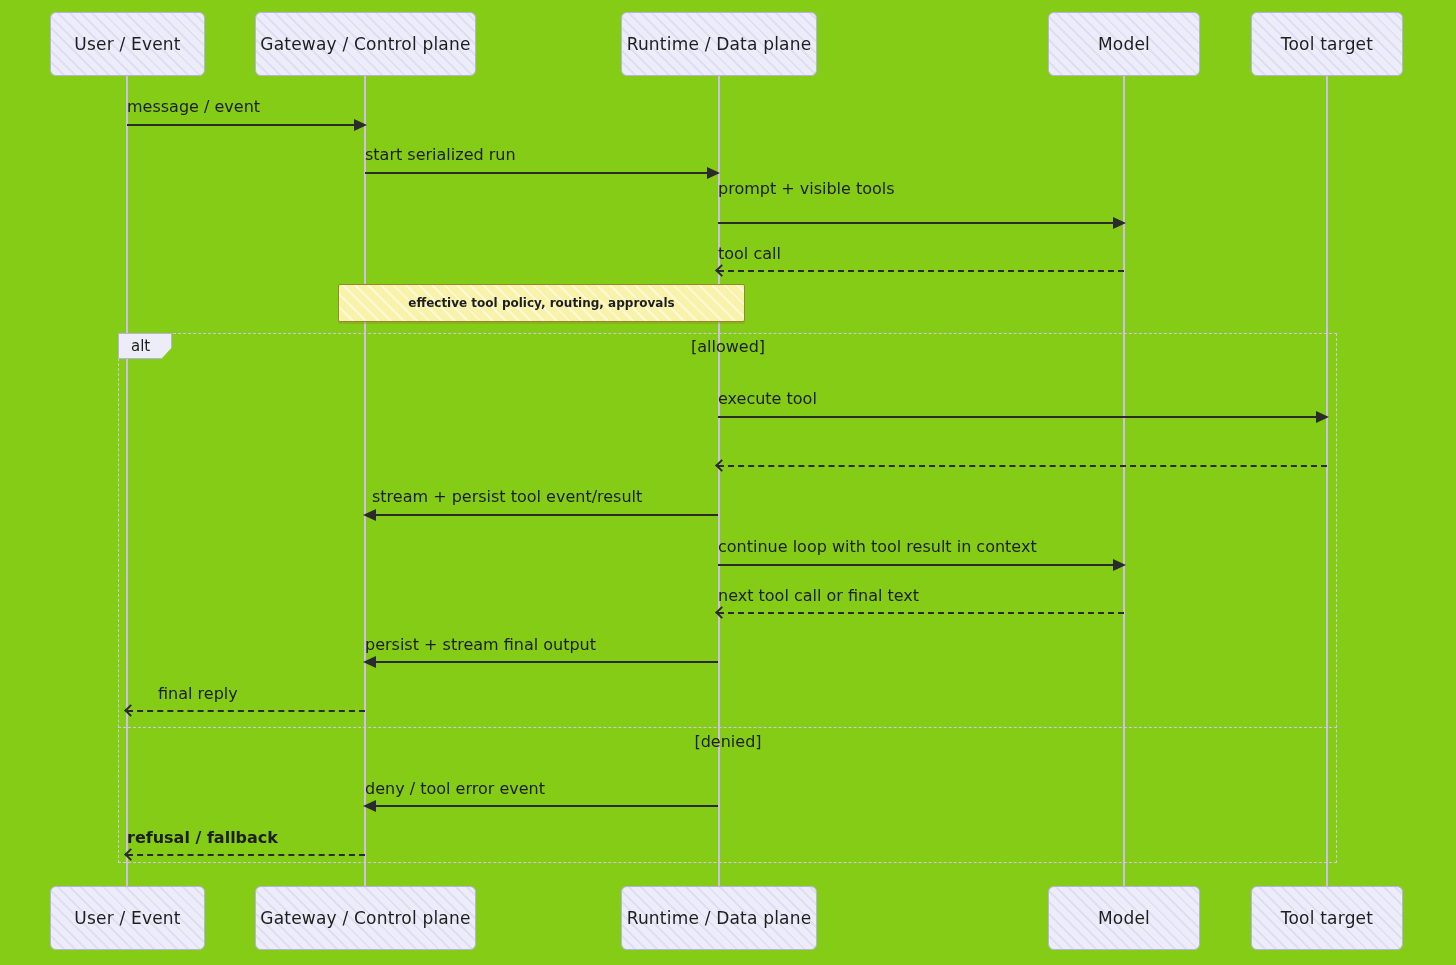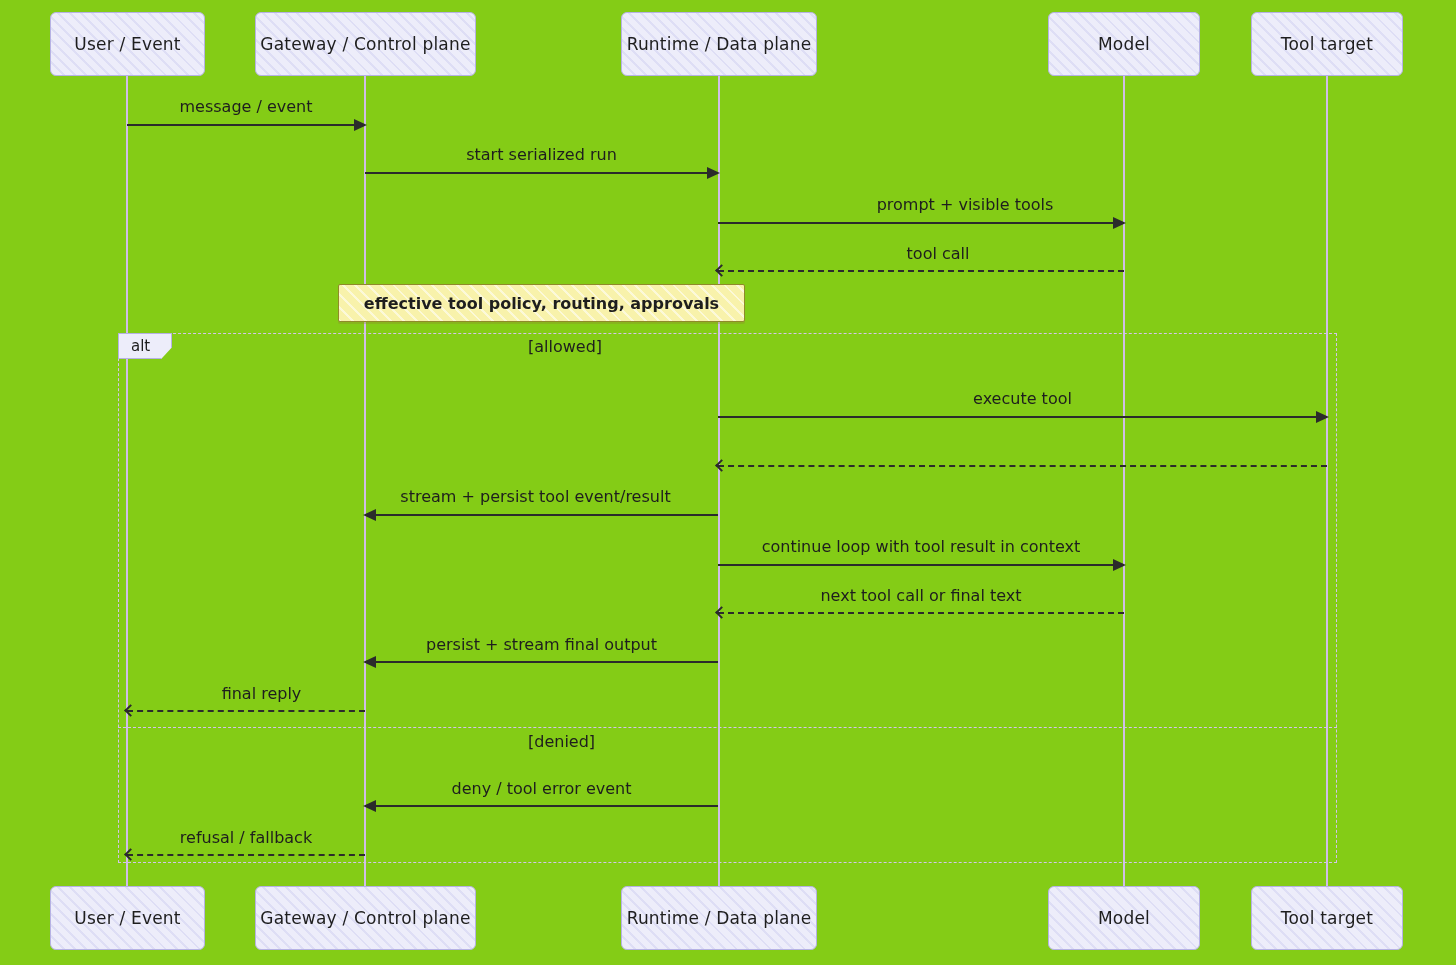--- a/index.html
+++ b/index.html
@@ -21,52 +21,52 @@
     position:absolute;height:64px;
     background:var(--actor-fill);
     background-image:repeating-linear-gradient(45deg, rgba(130,130,215,0.14) 0 2px, rgba(0,0,0,0) 2px 8px);
     border:1.6px solid var(--actor-border);
     border-radius:6px;
     display:flex;align-items:center;justify-content:center;
     font-size:17px;letter-spacing:.2px;
   }
   .lifeline{position:absolute;width:2px;background:var(--lifeline);}
 
-  .msg-label{position:absolute;text-align:center;font-size:16px;white-space:nowrap;}
+  .msg-label{position:absolute;font-size:16px;white-space:nowrap;}
   .arrow{position:absolute;height:0;border-top:2px solid var(--arrow);}
   .arrow.dashed{border-top-style:dashed;}
   .head-right-solid{position:absolute;right:-2px;top:-7px;width:0;height:0;
     border-left:13px solid var(--arrow);border-top:6px solid transparent;border-bottom:6px solid transparent;}
   .head-left-solid{position:absolute;left:-2px;top:-7px;width:0;height:0;
     border-right:13px solid var(--arrow);border-top:6px solid transparent;border-bottom:6px solid transparent;}
   .head-left-open{position:absolute;left:-1px;top:-6px;width:9px;height:9px;
     border-left:2px solid var(--arrow);border-bottom:2px solid var(--arrow);transform:rotate(45deg);}
 
   .note{
     position:absolute;
     background:var(--note-fill);
     background-image:repeating-linear-gradient(45deg, rgba(255,255,255,0.55) 0 2px, rgba(0,0,0,0) 2px 9px);
     border:1.8px solid var(--note-border);
     border-radius:2px;
     display:flex;align-items:center;justify-content:center;
-    font-size:16px;font-weight:600;
+    font-size:12px;font-weight:600;
     box-shadow:0 2px 0 rgba(143,137,43,0.35);
   }
 
   .alt-frame{position:absolute;border:1.5px dashed var(--frame-border);}
   .alt-tab{
     position:absolute;left:-1px;top:-1px;width:54px;height:26px;
     background:var(--actor-fill);
     border:1px solid var(--actor-border);
     clip-path:polygon(0 0,100% 0,100% 55%,80% 100%,0 100%);
     display:flex;align-items:center;padding-left:12px;
     font-size:15px;
   }
   .alt-divider{position:absolute;height:0;border-top:1.5px dashed var(--frame-border);}
-  .guard{position:absolute;text-align:left;font-size:16px;white-space:nowrap;}
+  .guard{position:absolute;text-align:center;font-size:16px;white-space:nowrap;}
 </style>
 </head>
 <body>
 
 <div id="canvas">
 
   <div class="lifeline" style="left:126px;top:76px;height:810px;"></div>
   <div class="lifeline" style="left:364px;top:76px;height:810px;"></div>
   <div class="lifeline" style="left:718px;top:76px;height:810px;"></div>
   <div class="lifeline" style="left:1123px;top:76px;height:810px;"></div>
@@ -91,21 +91,21 @@
   <div class="msg-label" style="left:127px;top:97px;width:238px;">message / event</div>
   <div class="arrow" style="left:127px;top:124px;width:238px;">
       <span class="head-right-solid"></span>
     </div>
 
   <div class="msg-label" style="left:365px;top:145px;width:353px;">start serialized run</div>
   <div class="arrow" style="left:365px;top:172px;width:353px;">
       <span class="head-right-solid"></span>
     </div>
 
-  <div class="msg-label" style="left:718px;top:195px;width:450px;padding-left:44px;">prompt + visible tools</div>
+  <div class="msg-label" style="left:718px;top:179px;width:450px;">prompt + visible tools</div>
   <div class="arrow" style="left:718px;top:222px;width:406px;">
       <span class="head-right-solid"></span>
     </div>
 
   <div class="msg-label" style="left:718px;top:244px;width:440px;">tool call</div>
   <div class="arrow dashed" style="left:718px;top:270px;width:406px;">
       <span class="head-left-open"></span>
     </div>
 
   <div class="note" style="left:338px;top:284px;width:407px;height:38px;">
@@ -123,21 +123,21 @@
 
   <div class="msg-label" style="left:718px;top:389px;width:609px;">execute tool</div>
   <div class="arrow" style="left:718px;top:416px;width:609px;">
       <span class="head-right-solid"></span>
     </div>
 
   <div class="arrow dashed" style="left:718px;top:465px;width:609px;">
       <span class="head-left-open"></span>
     </div>
 
-  <div class="msg-label" style="left:345px;top:487px;width:381px;">stream + persist tool event/result</div>
+  <div class="msg-label" style="left:372px;top:487px;width:381px;">stream + persist tool event/result</div>
   <div class="arrow" style="left:365px;top:514px;width:353px;">
       <span class="head-left-solid"></span>
     </div>
 
   <div class="msg-label" style="left:718px;top:537px;width:406px;">continue loop with tool result in context</div>
   <div class="arrow" style="left:718px;top:564px;width:406px;">
       <span class="head-right-solid"></span>
     </div>
 
   <div class="msg-label" style="left:718px;top:586px;width:406px;">next tool call or final text</div>
@@ -153,21 +153,21 @@
   <div class="msg-label" style="left:127px;top:684px;width:238px;padding-left:31px;">final reply</div>
   <div class="arrow dashed" style="left:127px;top:710px;width:238px;">
       <span class="head-left-open"></span>
     </div>
 
   <div class="msg-label" style="left:365px;top:779px;width:353px;">deny / tool error event</div>
   <div class="arrow" style="left:365px;top:805px;width:353px;">
       <span class="head-left-solid"></span>
     </div>
 
-  <div class="msg-label" style="left:127px;top:828px;width:238px;">refusal / fallback</div>
+  <div class="msg-label" style="left:127px;top:828px;width:238px;font-weight:bold;">refusal / fallback</div>
   <div class="arrow dashed" style="left:127px;top:854px;width:238px;">
       <span class="head-left-open"></span>
     </div>
 
   <div class="actor" style="left:50px;top:886px;width:155px;">
       <span>User / Event</span>
     </div>
   <div class="actor" style="left:255px;top:886px;width:221px;">
       <span>Gateway / Control plane</span>
     </div>

